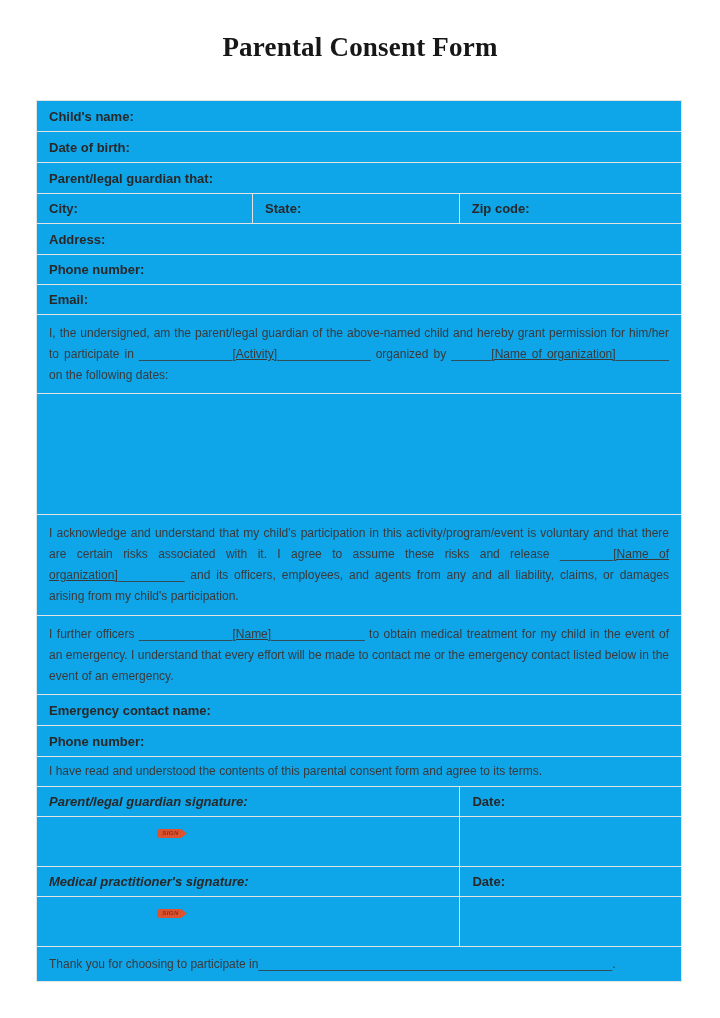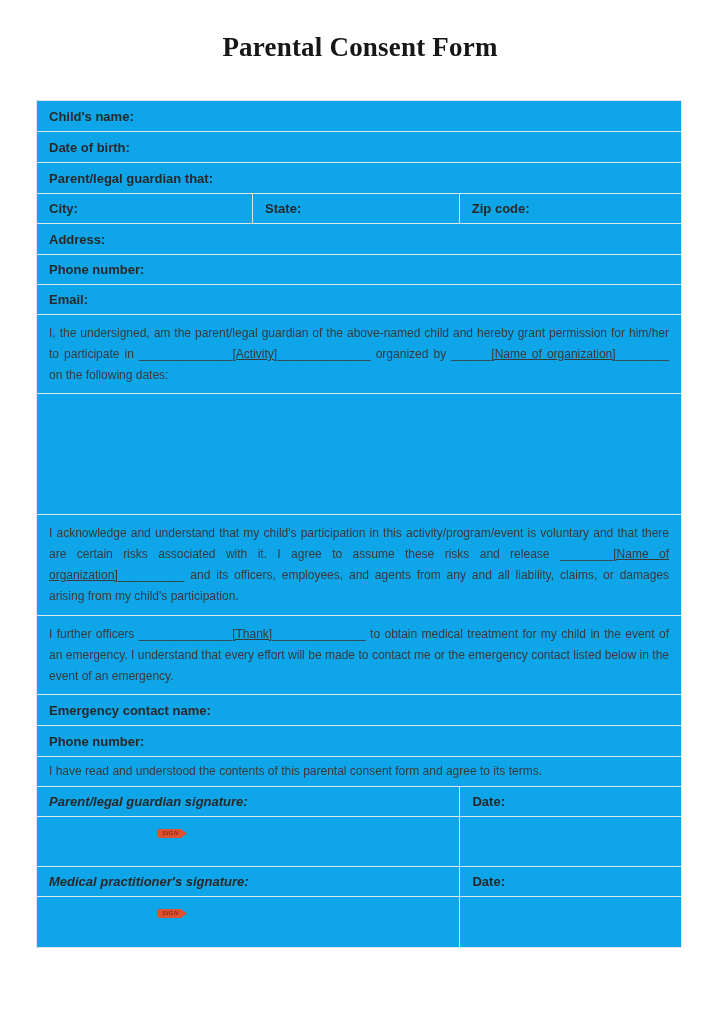--- a/index.html
+++ b/index.html
@@ -119,21 +119,21 @@
 
   <div class="row h121">
     <div class="fill"></div>
   </div>
 
   <div class="row h101">
     <div class="para"><span>I acknowledge and understand that my child's participation in this activity/program/event is voluntary and that there are certain risks associated with it. I agree to assume these risks and release </span><span>________</span><span class="useg">[Name of organization]</span><span>__________</span><span> and its officers, employees, and agents from any and all liability, claims, or damages arising from my child's participation.</span></div>
   </div>
 
   <div class="row h79">
-    <div class="para"><span>I further officers </span><span>______________</span><span class="useg">[Thank]</span><span>______________</span><span> to obtain medical treatment for my child in the event of an emergency. I understand that every effort will be made to contact me or the emergency contact listed below in the event of an emergency.</span></div>
+    <div class="para"><span>I further officers </span><span>______________</span><span class="useg">[Name]</span><span>______________</span><span> to obtain medical treatment for my child in the event of an emergency. I understand that every effort will be made to contact me or the emergency contact listed below in the event of an emergency.</span></div>
   </div>
 
   <div class="row h31">
     <div class="cell">
         <span class="label">Emergency contact name:</span>
       </div>
     <div class="fill"></div>
   </div>
 
   <div class="row h31">
@@ -172,14 +172,21 @@
       </div>
   </div>
 
   <div class="row h50">
     <div class="c-sig sig-area">
       <span class="sign-tag">SIGN</span>
     </div>
     <div class="c-date"></div>
   </div>
 
+  <div class="row h34">
+    <div class="para nowrap">
+        <span>Thank you for choosing to participate in </span>
+        <span>_____________________________________________________</span>
+        <span>.</span>
+      </div>
+  </div>
 
 </div>
 
 </body></html>

